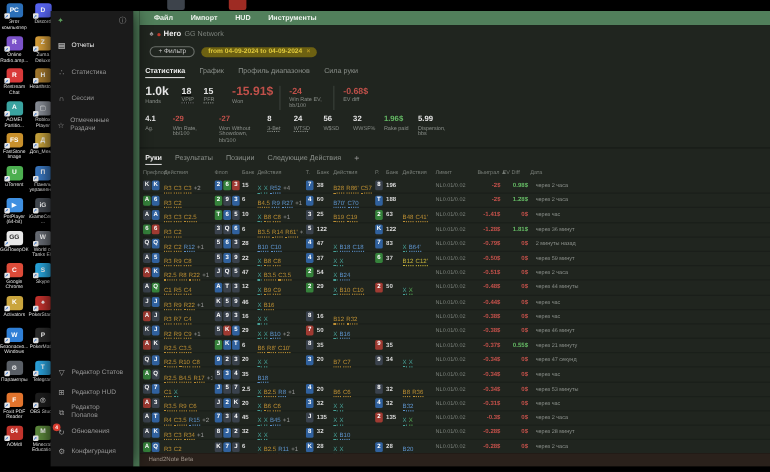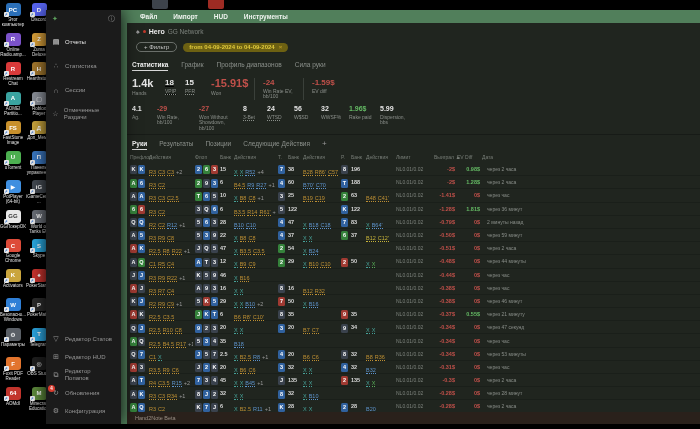--- a/index.html
+++ b/index.html
@@ -227,41 +227,41 @@
       </div>
     </div>
     <div id="view-tabs">
         <span class="vtab active">Статистика</span>
         <span class="vtab">График</span>
         <span class="vtab">Профиль диапазонов</span>
         <span class="vtab">Сила руки</span>
       </div>
     <div id="stats1">
         <div class="stat" style="width: 27px;">
-          <div class="v big">1.4k</div>
+          <div class="v big">1.0k</div>
           <div class="l">Hands</div>
         </div>
         <div class="stat" style="width: 14px; text-decoration: underline;">
           <div class="v mid">18</div>
           <div class="l u">VPIP</div>
         </div>
         <div class="stat" style="width: 20px;">
           <div class="v mid">15</div>
           <div class="l u">PFR</div>
         </div>
         <div class="stat" style="width: 37px;">
           <div class="v big red">-15.91$</div>
           <div class="l">Won</div>
         </div>
         <div class="stat sep-l" style="width: 34px;">
           <div class="v mid red">-24</div>
           <div class="l">Win Rate EV, bb/100</div>
         </div>
         <div class="stat sep-l" style="width: 30px;">
-          <div class="v mid red">-1.59$</div>
+          <div class="v mid red">-0.68$</div>
           <div class="l">EV diff</div>
         </div>
       </div>
     <div id="stats2">
         <div class="stat" style="width: 19px;">
           <div class="v">4.1</div>
           <div class="l">Ag.</div>
         </div>
         <div class="stat" style="width: 36px;">
           <div class="v red">-29</div>

